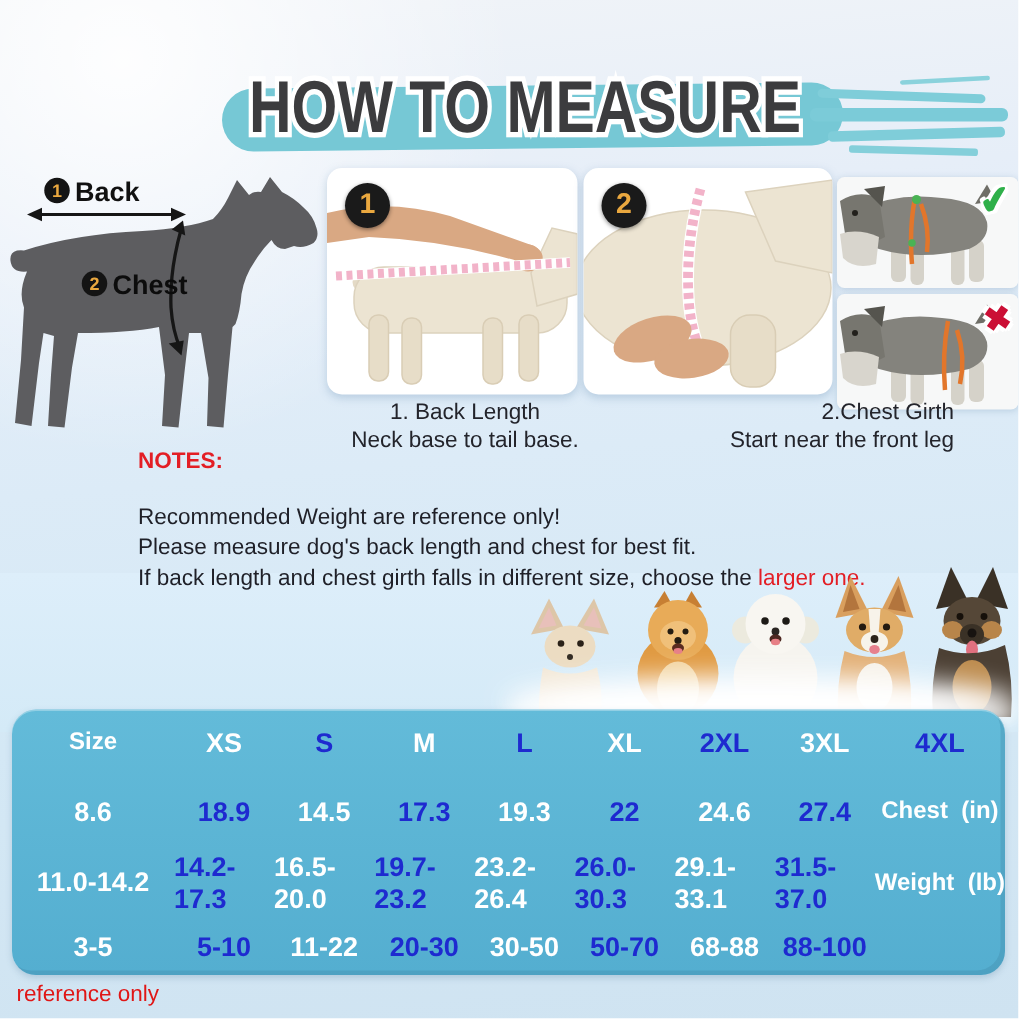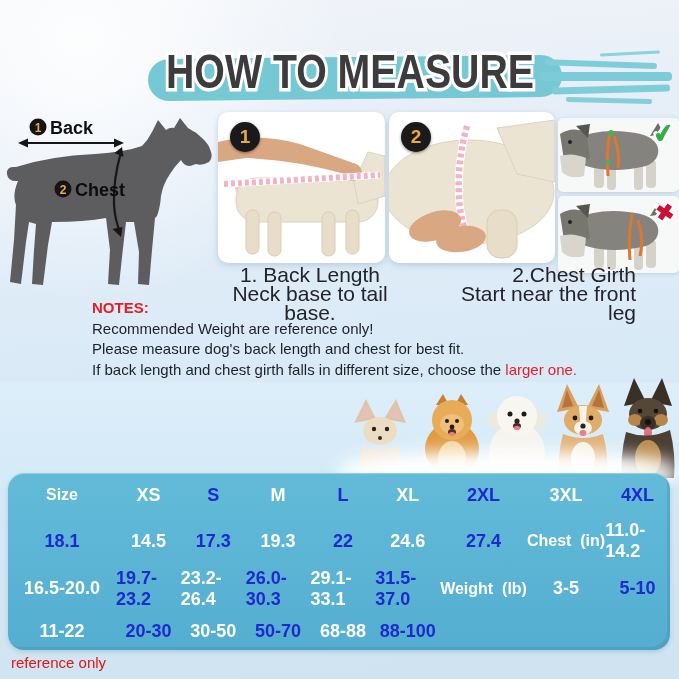--- a/index.html
+++ b/index.html
@@ -23,26 +23,26 @@
   .ex1{left:558px;top:118px;width:121px;height:74px;}
   .ex2{left:558px;top:196px;width:121px;height:77px;}
   .badge{position:absolute;top:10px;left:12px;width:30px;height:30px;border-radius:50%;
     background:#1a1a1a;color:#eaa83f;font-weight:bold;font-size:19px;
     display:flex;align-items:center;justify-content:center;box-shadow:0 1px 3px rgba(0,0,0,.45);}
   .mark{position:absolute;top:1px;right:5px;font-size:25px;font-weight:bold;transform:rotate(-10deg);
     text-shadow:2px 2px 0 #fff,-2px -2px 0 #fff,2px -2px 0 #fff,-2px 2px 0 #fff,0 2px 0 #fff,2px 0 0 #fff;}
   .mark.ok{color:#2fb04a;}
   .mark.no{color:#cb0f35;font-size:22px;top:4px;}
   
-  .caption{width:200px;text-align:center;font-size:21px;line-height:19px;color:#23242b;}
+  .caption{width:200px;text-align:center;font-size:15px;line-height:19px;color:#23242b;}
   .cap1{left:210px;top:265px;}
   .cap2{left:436px;top:265px;text-align:right;}
   
   .notes{left:92px;top:298px;width:578px;font-size:15px;line-height:20.5px;color:#1f2028;}
-  .notes .heading{color:#e31e25;font-weight:bold;margin-bottom:0;}
+  .notes .heading{color:#e31e25;font-weight:bold;margin-bottom:16px;}
   .notes .hl{color:#e31e25;}
   
   .mist1{left:336px;top:450px;width:343px;height:34px;background:#ffffff;border-radius:50%;filter:blur(8px);opacity:.9;}
   .mist2{left:336px;top:463px;width:343px;height:26px;background:#ffffff;border-radius:50%;filter:blur(6px);}
   
   .size-table{
     left:8px;top:473px;width:662px;height:177px;border-radius:16px;
     background:linear-gradient(#63bbd9,#54aed0);
     box-shadow:inset 0 1px 0 rgba(255,255,255,.3), inset -3px -3px 0 rgba(66,138,168,.35), 0 2px 4px rgba(100,140,170,.3);
     display:grid;grid-template-columns:108px repeat(8,1fr);grid-template-rows:44px 48px 47px 38px;
@@ -273,30 +273,32 @@
     <div class="cell row-label">Size</div>
     <div class="cell white">XS</div>
     <div class="cell blue">S</div>
     <div class="cell white">M</div>
     <div class="cell blue">L</div>
     <div class="cell white">XL</div>
     <div class="cell blue">2XL</div>
     <div class="cell white">3XL</div>
     <div class="cell blue">4XL</div>
 
-    <div class="cell blue">18.1</div>
+    <div class="cell white">8.6</div>
+    <div class="cell blue">18.9</div>
     <div class="cell white">14.5</div>
     <div class="cell blue">17.3</div>
     <div class="cell white">19.3</div>
     <div class="cell blue">22</div>
     <div class="cell white">24.6</div>
     <div class="cell blue">27.4</div>
 
     <div class="cell row-label">Chest  (in)</div>
     <div class="cell white">11.0-14.2</div>
+    <div class="cell blue">14.2-17.3</div>
     <div class="cell white">16.5-20.0</div>
     <div class="cell blue">19.7-23.2</div>
     <div class="cell white">23.2-26.4</div>
     <div class="cell blue">26.0-30.3</div>
     <div class="cell white">29.1-33.1</div>
     <div class="cell blue">31.5-37.0</div>
 
     <div class="cell row-label">Weight  (lb)</div>
     <div class="cell white">3-5</div>
     <div class="cell blue">5-10</div>

